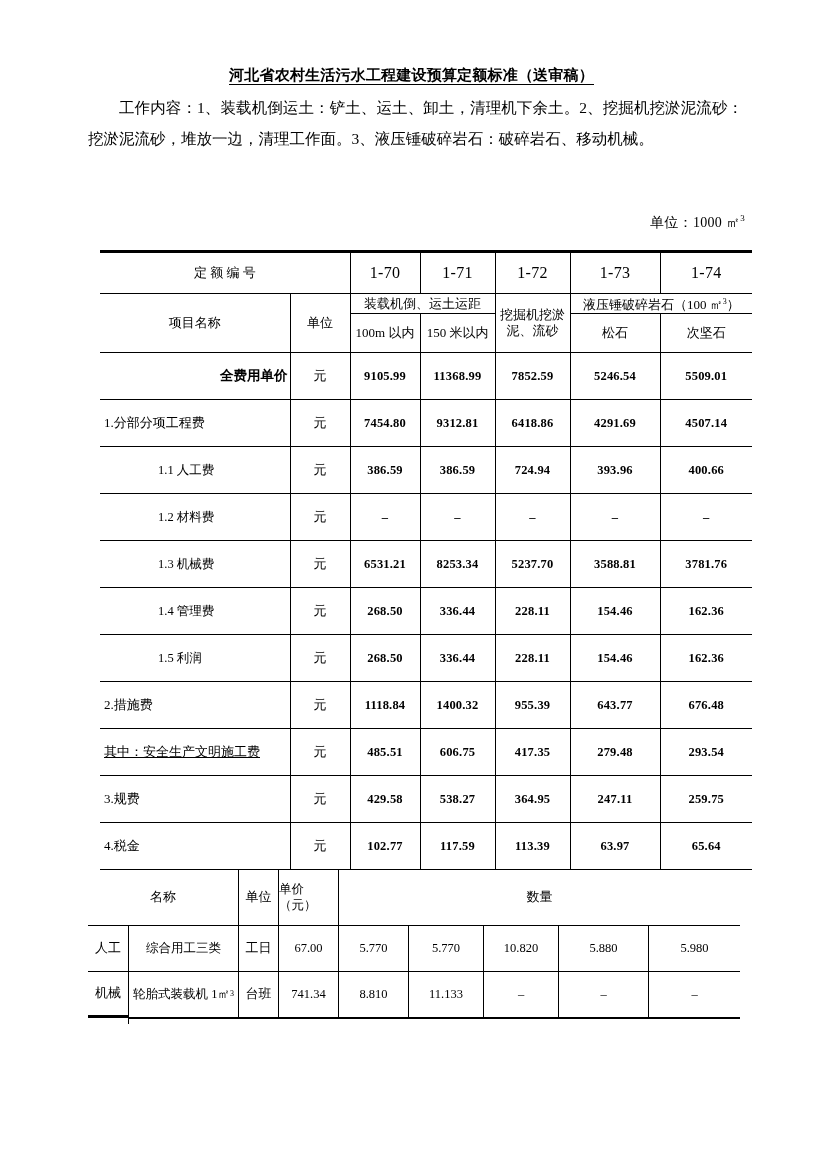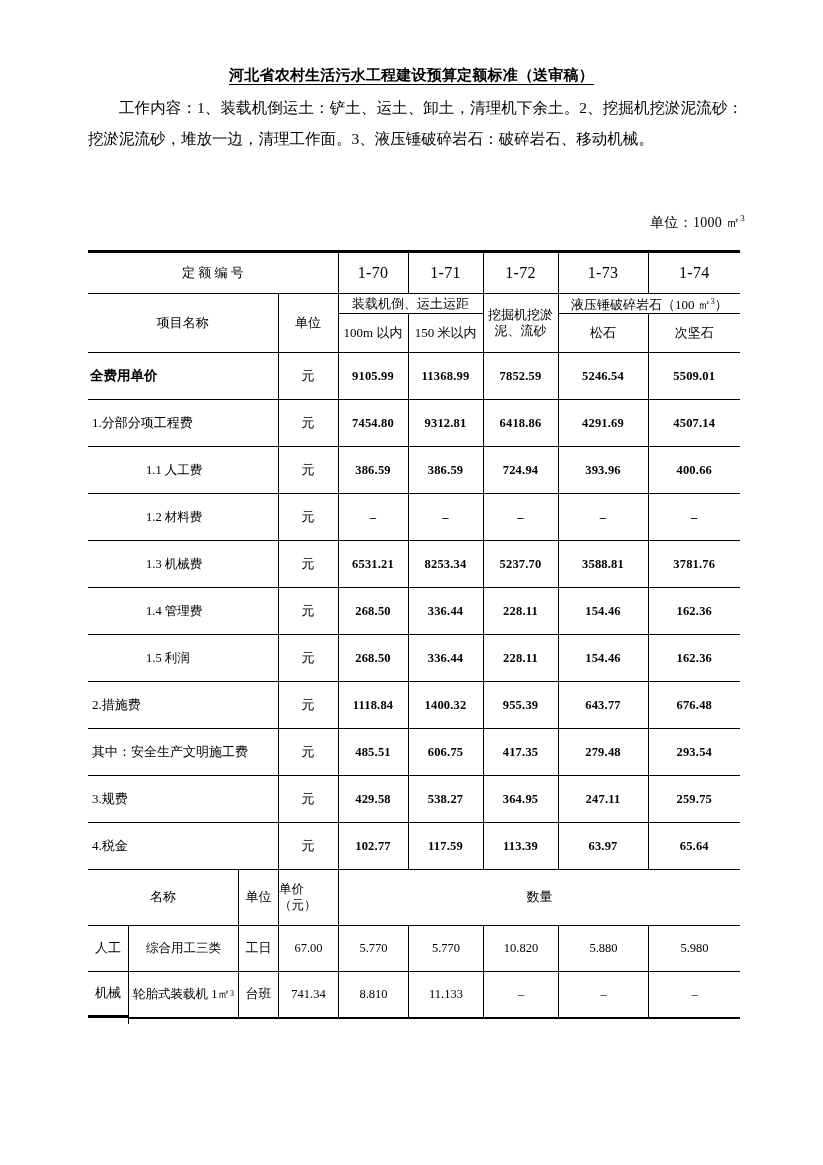--- a/index.html
+++ b/index.html
@@ -57,21 +57,21 @@
     right: 78px;
     top: 213px;
     font-size: 14px;
     letter-spacing: 0.3px;
   }
   .unit-note sup { font-size: 9px; vertical-align: super; }
 
   
   .tbl {
     position: absolute;
-    left: 88px;
+    left: 100px;
     width: 652px;
     border-collapse: collapse;
     table-layout: fixed;
     font-size: 12.5px;
   }
   #main-table { top: 250px; }
 
   .tbl td {
     border-left: 1px solid #000;
     border-bottom: 1px solid #000;
@@ -83,21 +83,21 @@
   }
   .tbl tr.top-row td { border-top: 3px solid #000; }
   .tbl td.no-left { border-left: none; }
 
   td.label-cell {
     text-align: left;
     padding-left: 4px;
     font-size: 13px;
   }
   td.label-center { text-align: center; }
-  td.label-bold { font-weight: bold; text-align: left; font-size: 13.5px; }
+  td.label-bold { font-weight: bold; text-align: right; font-size: 13.5px; }
   td.ind1 { padding-left: 58px; text-align: left; }
 
   td.cjk { font-size: 13px; }
   td.num { font-family: "Liberation Serif", serif; font-size: 12.5px; letter-spacing: 0.2px; font-weight: bold; }
   td.code { font-size: 16px; letter-spacing: 0.3px; }
 
   sup.sq { font-size: 8px; vertical-align: super; }
 
   .two-line { line-height: 19px; }
 
@@ -237,21 +237,21 @@
         <td class="label-cell no-left" style="height:46px;">2.措施费</td>
         <td class="cjk">元</td>
         <td class="num">1118.84</td>
         <td class="num">1400.32</td>
         <td class="num">955.39</td>
         <td class="num">643.77</td>
         <td class="num">676.48</td>
       </tr>
 
       <tr>
-        <td class="label-cell no-left" style="height:46px;">其中：安全生产文明施工费</td>
+        <td class="label-cell no-left" style="height:46px;text-decoration:underline;">其中：安全生产文明施工费</td>
         <td class="cjk">元</td>
         <td class="num">485.51</td>
         <td class="num">606.75</td>
         <td class="num">417.35</td>
         <td class="num">279.48</td>
         <td class="num">293.54</td>
       </tr>
 
       <tr>
         <td class="label-cell no-left" style="height:46px;">3.规费</td>

